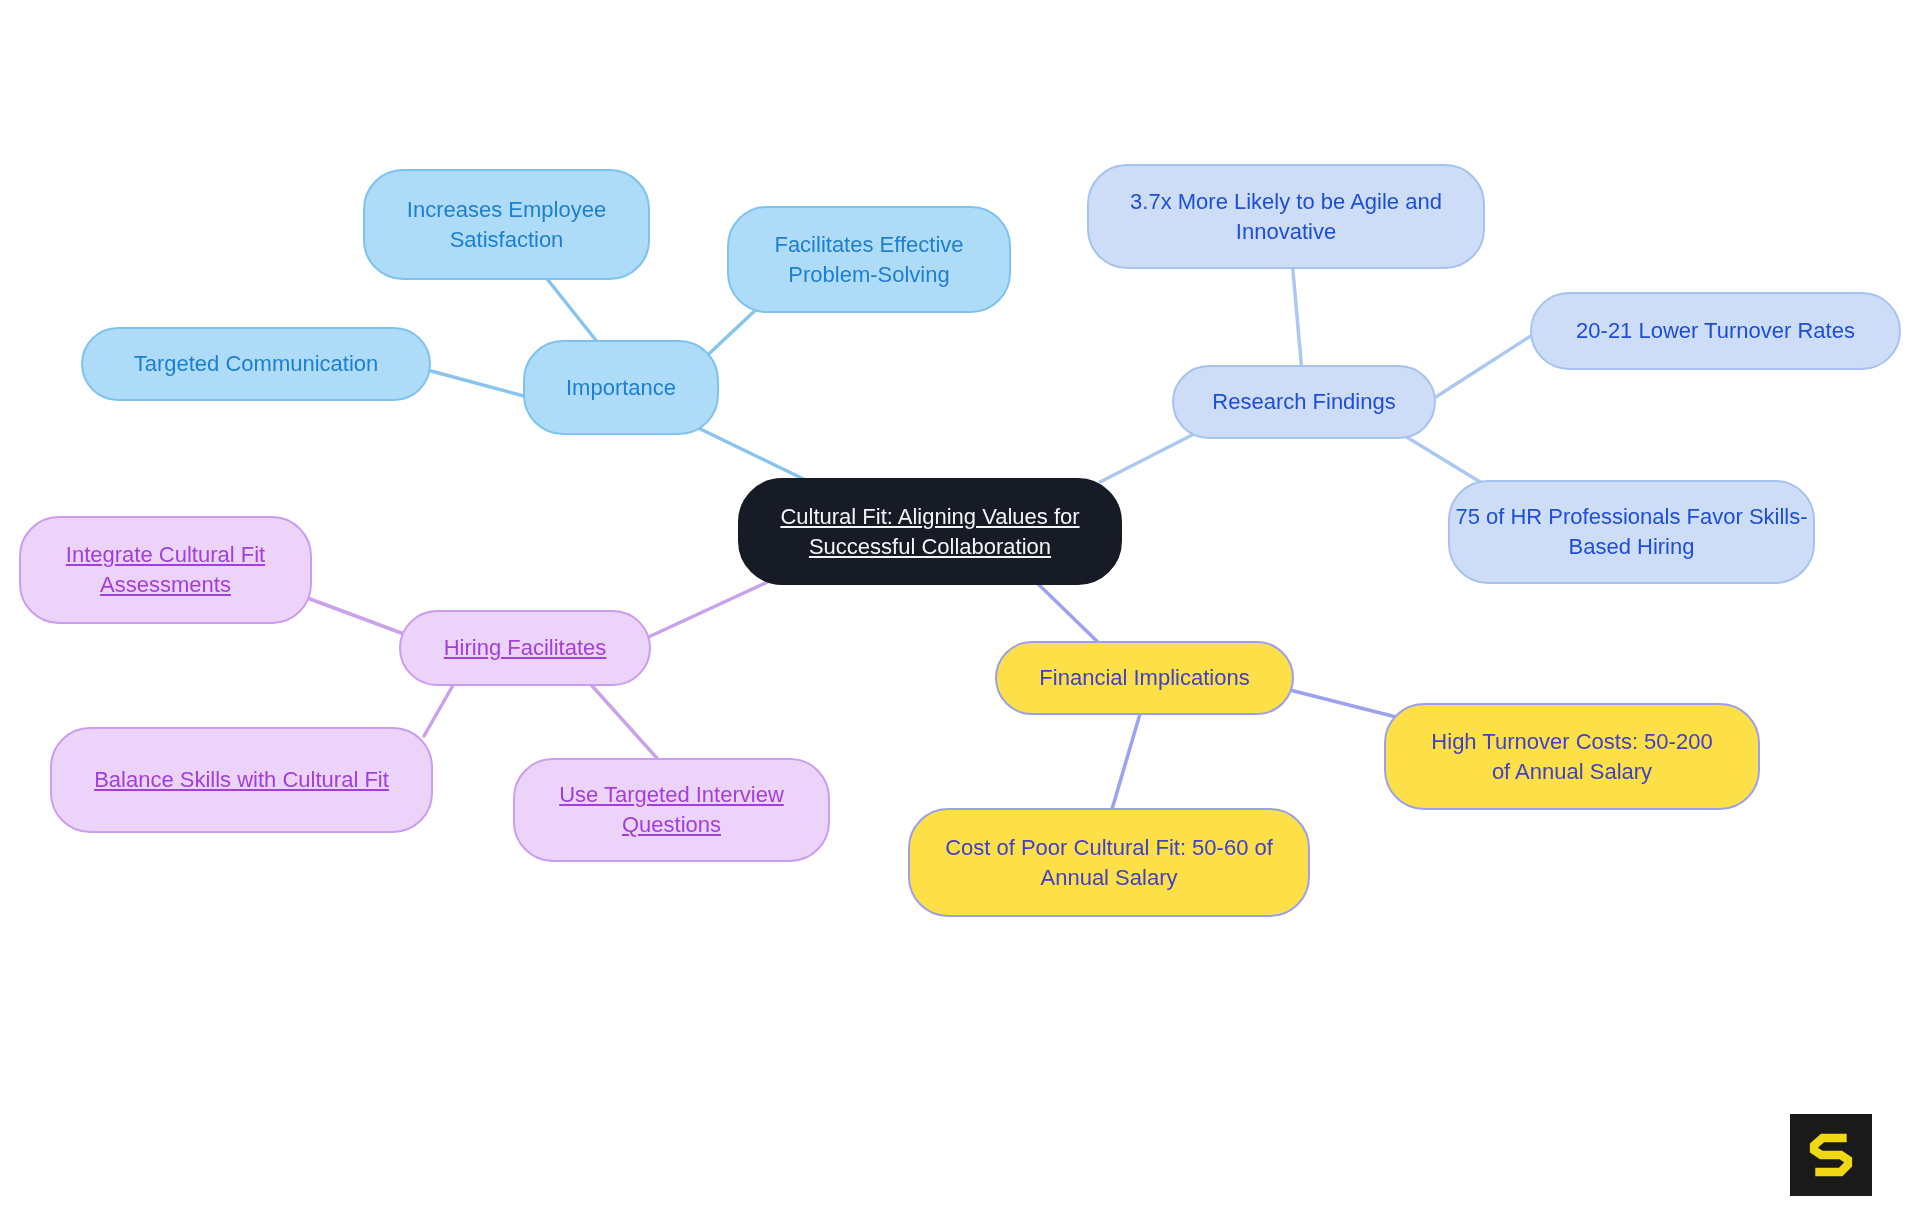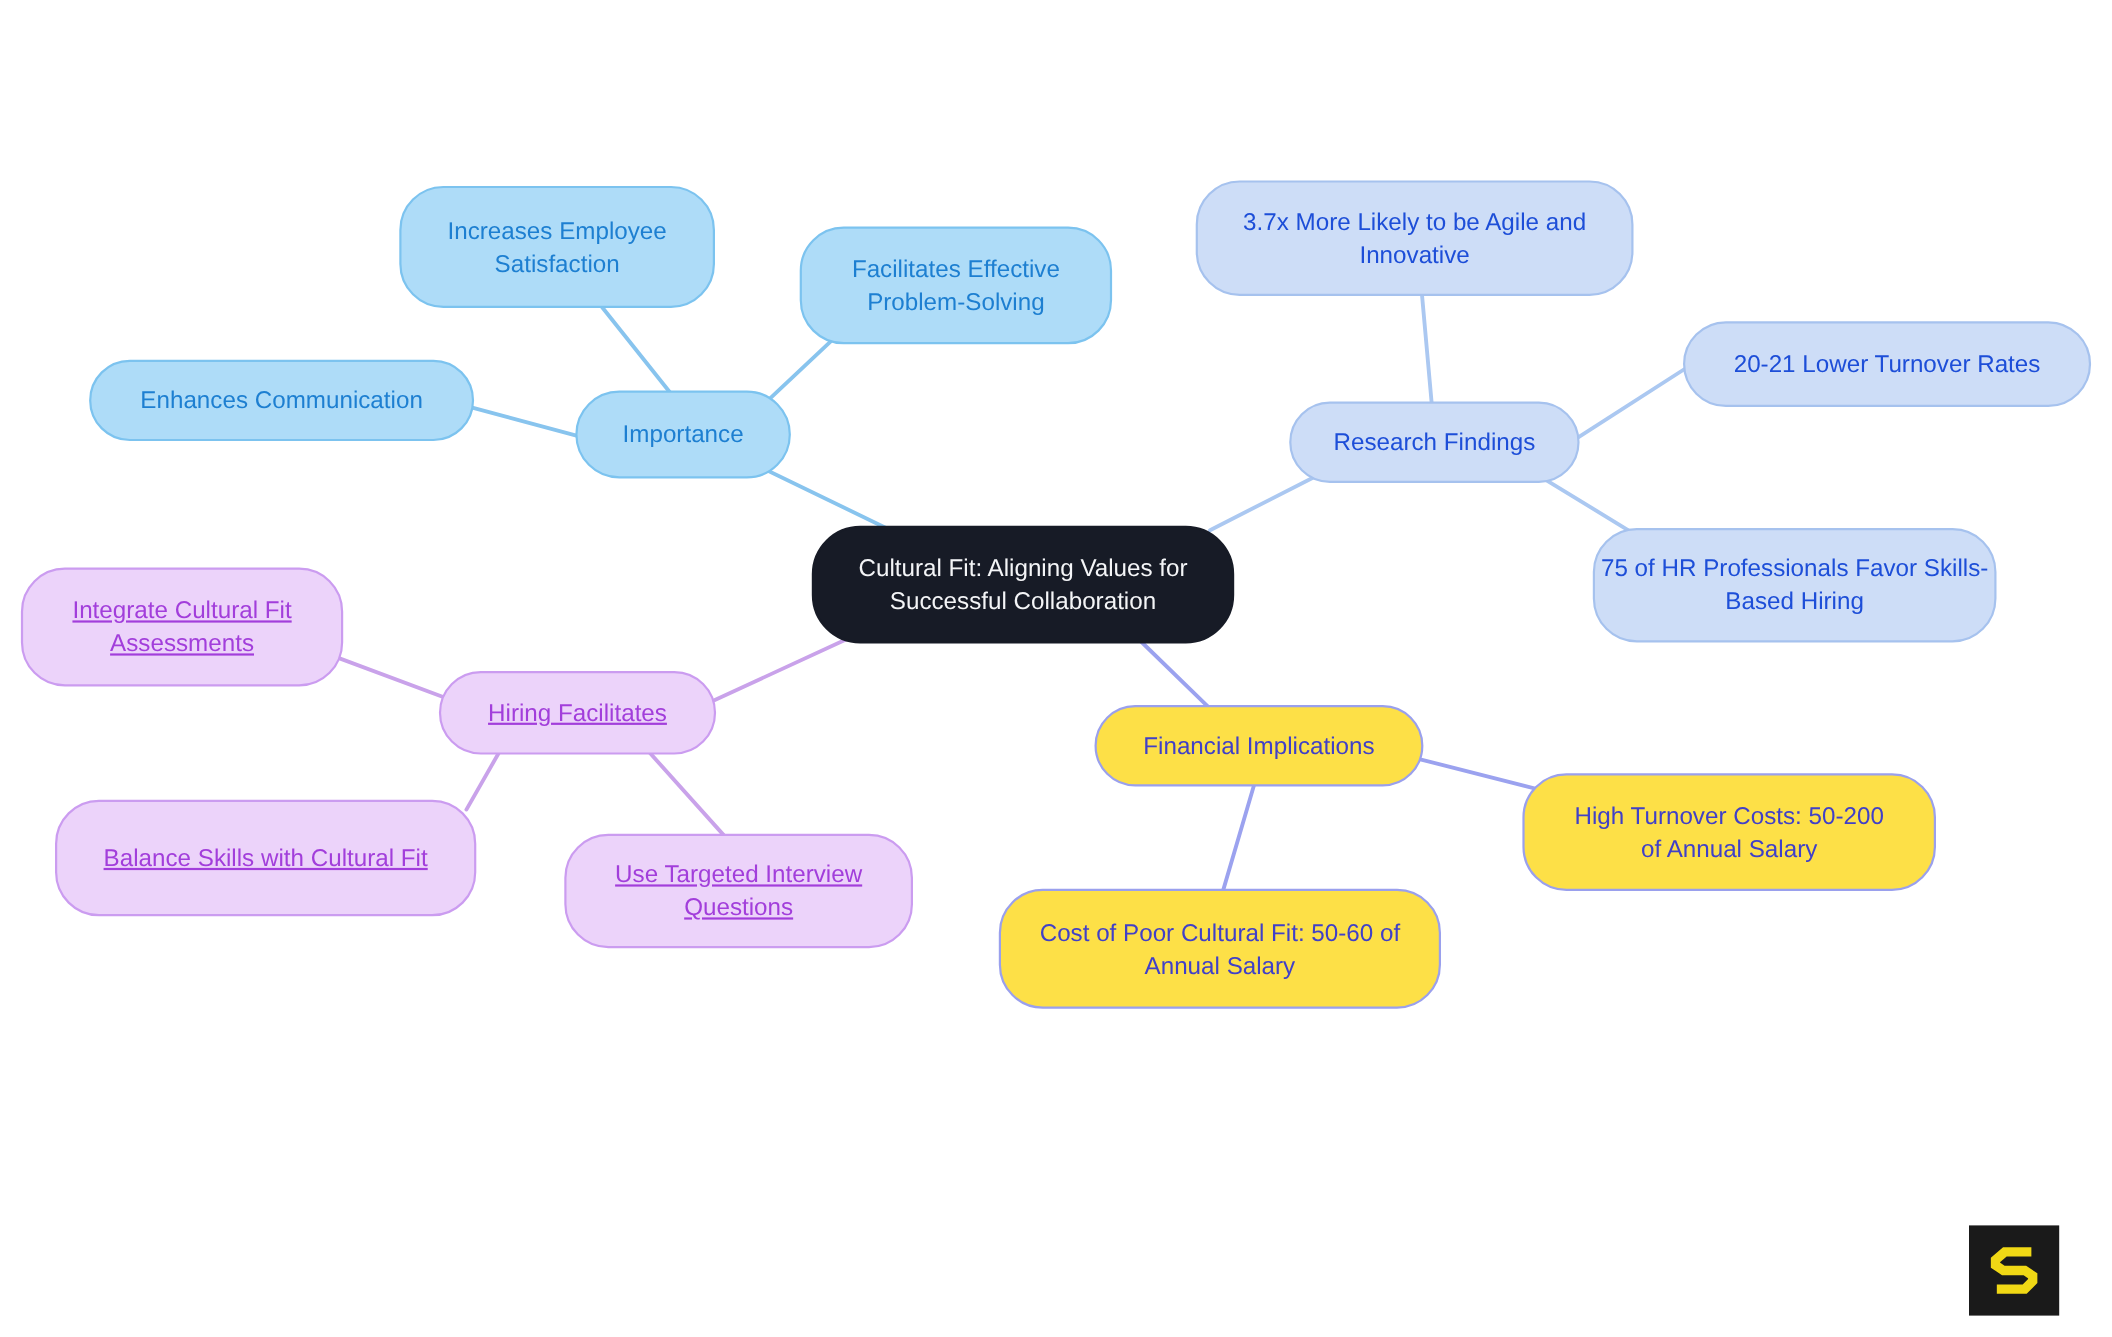--- a/index.html
+++ b/index.html
@@ -8,21 +8,21 @@
     font-family:"Liberation Sans", sans-serif;overflow:hidden;
   }
   #edges{position:absolute;left:0;top:0;width:1920px;height:1215px;}
   .node{
     position:absolute;display:flex;align-items:center;justify-content:center;
     text-align:center;box-sizing:border-box;border:2px solid transparent;
     font-size:22px;line-height:30px;padding:8px 0;
   }
   .node .lbl{display:inline-block;}
   .center{
-    background:#171b26;border-color:#171b26;color:#f4f5f7;border-radius:44px;
+    background:#171b26;border-color:#171b26;color:#f4f5f7;border-radius:44px;text-decoration:underline;
   }
   .imp{background:#aedcf8;border-color:#7cc3ef;color:#1d7fd1;border-radius:40px;}
   .res{background:#cdddf7;border-color:#a6c2ee;color:#1d4ed8;border-radius:40px;}
   .hir{background:#ecd3fa;border-color:#cb9cf0;color:#a23edb;border-radius:40px;text-decoration:underline;}
   .fin{background:#fde047;border-color:#9aa0ed;color:#4040c8;border-radius:40px;}
   .edge-imp{stroke:#88c4ee;}
   .edge-res{stroke:#abc8f1;}
   .edge-hir{stroke:#c9a2ea;}
   .edge-fin{stroke:#9ba2ef;}
   #edges line{stroke-width:3.5;stroke-linecap:round;}
@@ -49,31 +49,31 @@
   <line class="edge-hir" x1="585" y1="678" x2="664" y2="766"></line>
   <line class="edge-fin" x1="1034" y1="580" x2="1104" y2="648"></line>
   <line class="edge-fin" x1="1282" y1="688" x2="1408" y2="720"></line>
   <line class="edge-fin" x1="1142" y1="707" x2="1110" y2="816"></line>
 </svg>
 
 <div class="node center" style="left:738px;top:478px;width:384px;height:107px">
   <span class="lbl">Cultural Fit: Aligning Values for Successful Collaboration</span>
 </div>
 
-<div class="node imp" style="left:523px;top:355px;width:196px;height:80px">
+<div class="node imp" style="left:523px;top:340px;width:196px;height:95px">
   <span class="lbl">Importance</span>
 </div>
 <div class="node imp" style="left:363px;top:169px;width:287px;height:111px">
   <span class="lbl">Increases Employee Satisfaction</span>
 </div>
 <div class="node imp" style="left:727px;top:206px;width:284px;height:107px">
   <span class="lbl">Facilitates Effective Problem-Solving</span>
 </div>
 <div class="node imp" style="left:81px;top:327px;width:350px;height:74px;border-radius:37px">
-  <span class="lbl">Enhances Communication</span>
+  <span class="lbl">Targeted Communication</span>
 </div>
 
 <div class="node res" style="left:1172px;top:365px;width:264px;height:74px;border-radius:37px">
   <span class="lbl">Research Findings</span>
 </div>
 <div class="node res" style="left:1087px;top:164px;width:398px;height:105px">
   <span class="lbl">3.7x More Likely to be Agile and Innovative</span>
 </div>
 <div class="node res" style="left:1530px;top:292px;width:371px;height:78px;border-radius:39px">
   <span class="lbl">20-21 Lower Turnover Rates</span>

